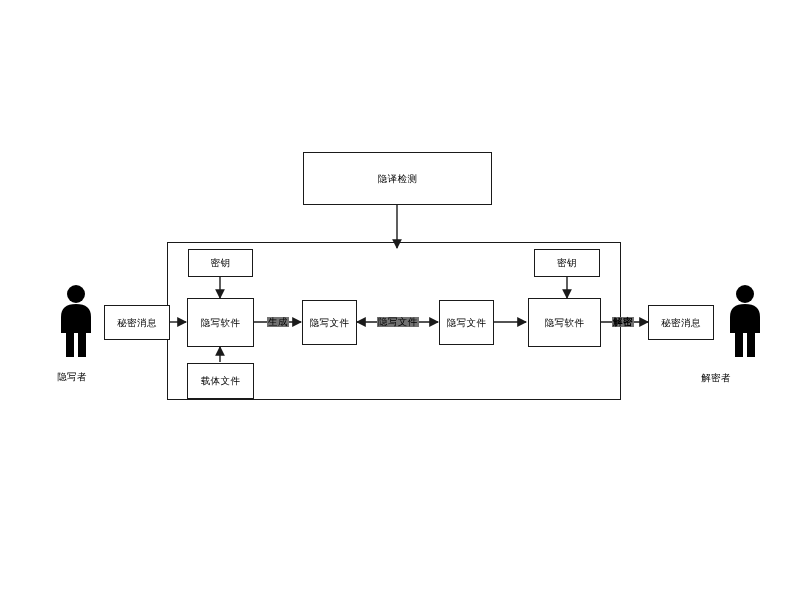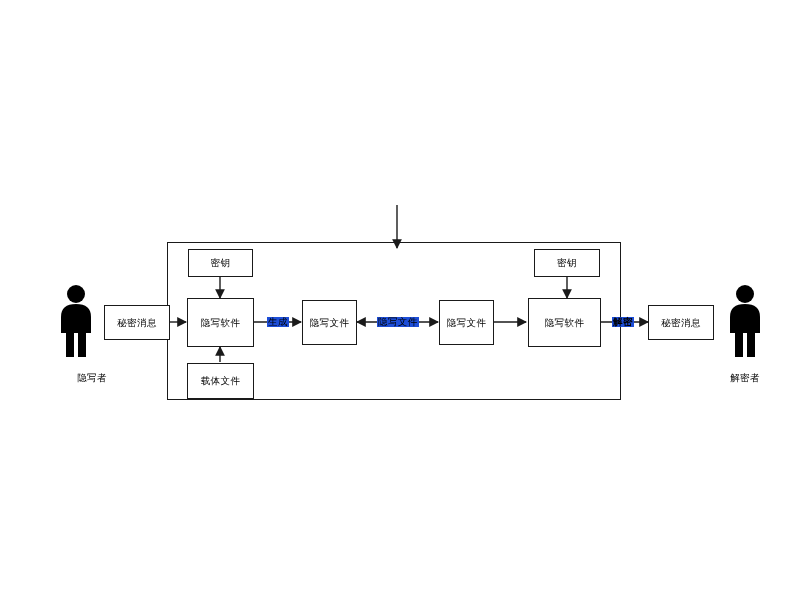--- a/index.html
+++ b/index.html
@@ -41,21 +41,21 @@
     position: absolute;
     box-sizing: border-box;
     border: 1.4px solid #1a1a1a;
     background: transparent;
   }
   .edge-label {
     position: absolute;
     color: #000000;
     font-size: 9.5px;
     letter-spacing: 0.4px;
-    background: #1d4ed8;
+    background: #737373;
     padding: 0 1px;
     white-space: nowrap;
     line-height: 1;
   }
   .actor-label {
     position: absolute;
     color: #000000;
     font-size: 9.5px;
     letter-spacing: 0.4px;
     white-space: nowrap;
@@ -98,20 +98,23 @@
       <line x1="493" y1="322" x2="526" y2="322" marker-end="url(#arrow)"></line>
 
       <line x1="567" y1="277" x2="567" y2="298" marker-end="url(#arrow)"></line>
 
       <line x1="601" y1="322" x2="648" y2="322" marker-end="url(#arrow)"></line>
     </g>
   </svg>
 
   <div class="outer-frame" style="left:167px; top:242px; width:454px; height:158px;"></div>
 
+  <div class="node-box" style="left:303px; top:152px; width:189px; height:53px;">
+    <span>隐译检测</span>
+  </div>
 
   <div class="node-box" style="left:104px; top:305px; width:66px; height:35px;">
     <span>秘密消息</span>
   </div>
 
   <div class="node-box" style="left:188px; top:249px; width:65px; height:28px;">
     <span>密钥</span>
   </div>
 
   <div class="node-box" style="left:187px; top:298px; width:67px; height:49px;">
@@ -148,24 +151,24 @@
 
   <div class="edge-label" style="left:612px; top:317px;font-weight:bold;">解密</div>
 
   <svg class="actor-figure" style="left:56px; top:283px;" width="40" height="76">
     <circle cx="20" cy="11" r="9" fill="#000000"></circle>
     <path d="M 20 21
              C 10 21, 5 25, 5 34
              L 5 50 L 10 50 L 10 74 L 18 74 L 18 50 L 22 50 L 22 74 L 30 74 L 30 50 L 35 50
              L 35 34 C 35 25, 30 21, 20 21 Z" fill="#000000"></path>
   </svg>
-  <div class="actor-label" style="left:62px; top:373px; width:60px;">隐写者</div>
+  <div class="actor-label" style="left:42px; top:373px; width:60px;font-family:Liberation Mono, monospace;">隐写者</div>
 
   <svg class="actor-figure" style="left:725px; top:283px;" width="40" height="76">
     <circle cx="20" cy="11" r="9" fill="#000000"></circle>
     <path d="M 20 21
              C 10 21, 5 25, 5 34
              L 5 50 L 10 50 L 10 74 L 18 74 L 18 50 L 22 50 L 22 74 L 30 74 L 30 50 L 35 50
              L 35 34 C 35 25, 30 21, 20 21 Z" fill="#000000"></path>
   </svg>
-  <div class="actor-label" style="left:715px; top:373px; width:60px;">解密者</div>
+  <div class="actor-label" style="left:686px; top:373px; width:60px;">解密者</div>
 
 </div>
 
 </body></html>

